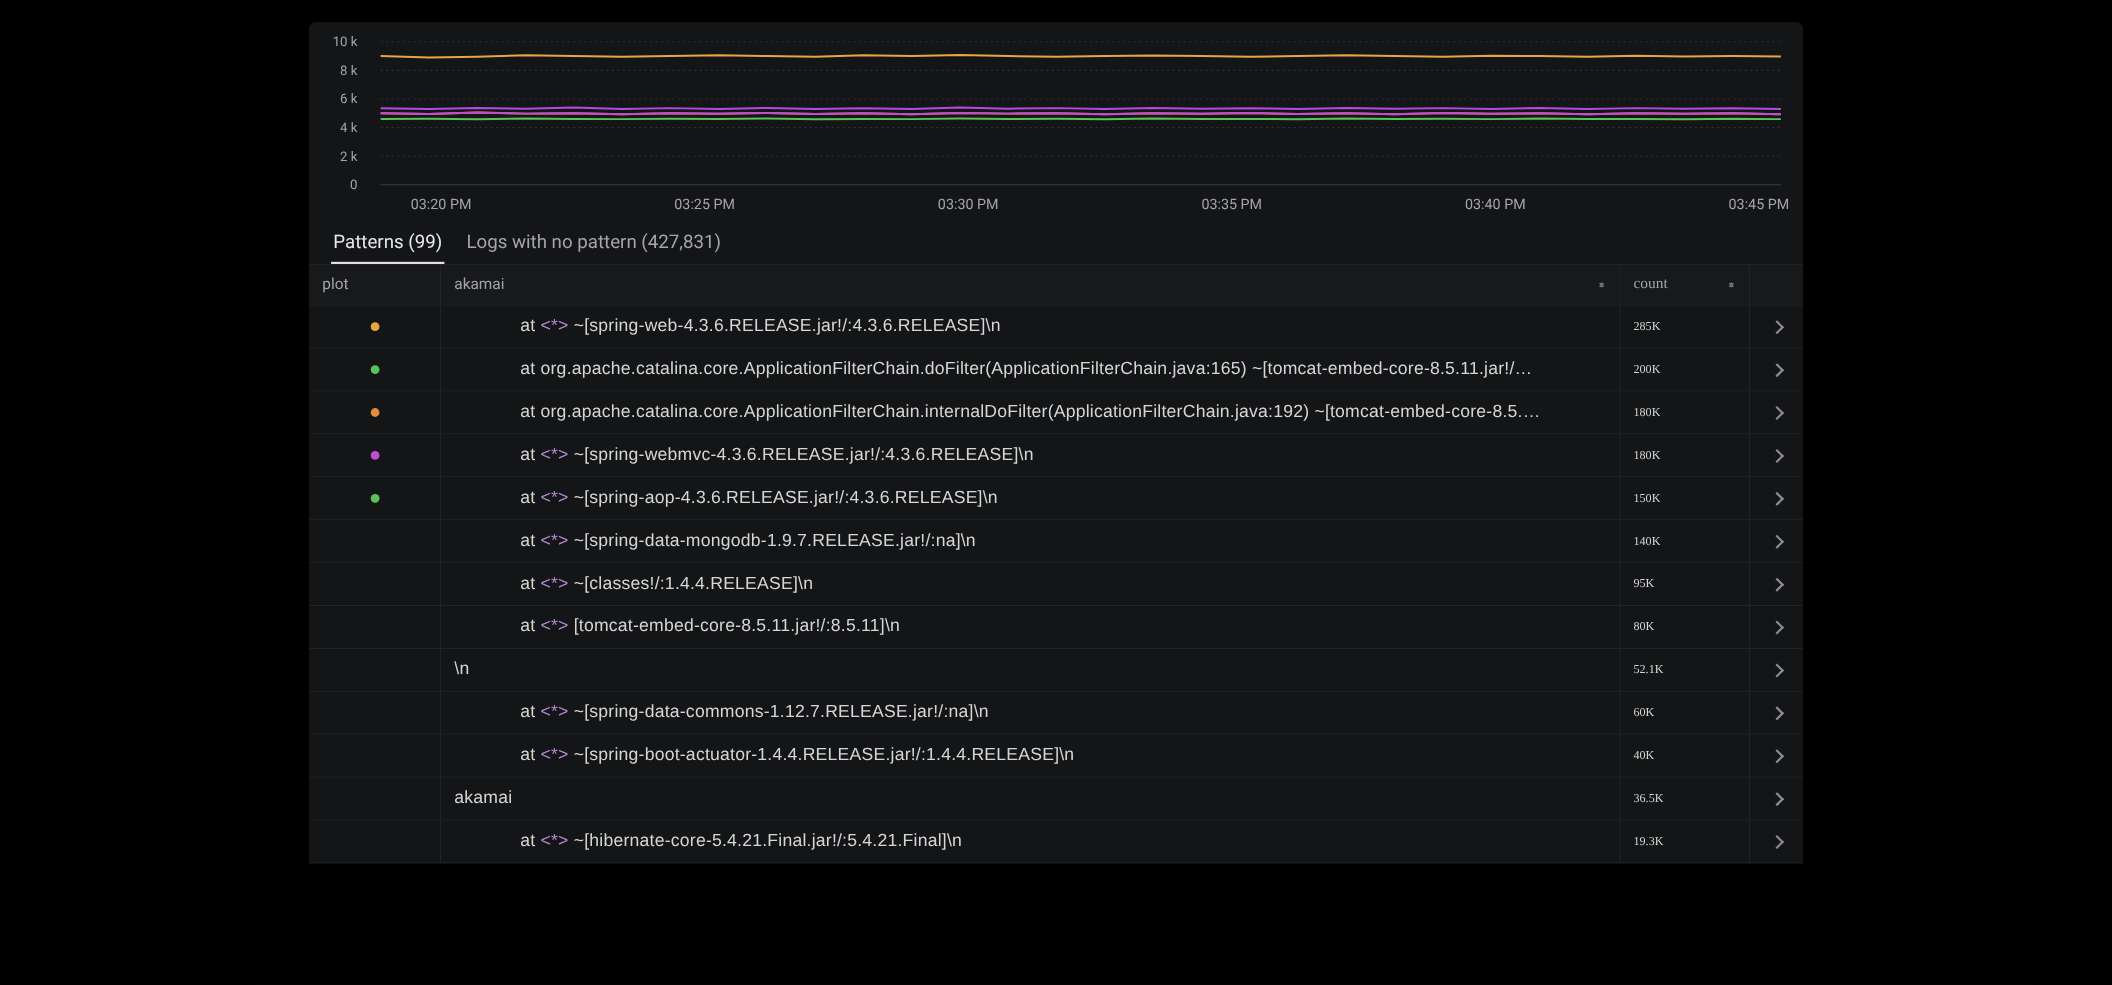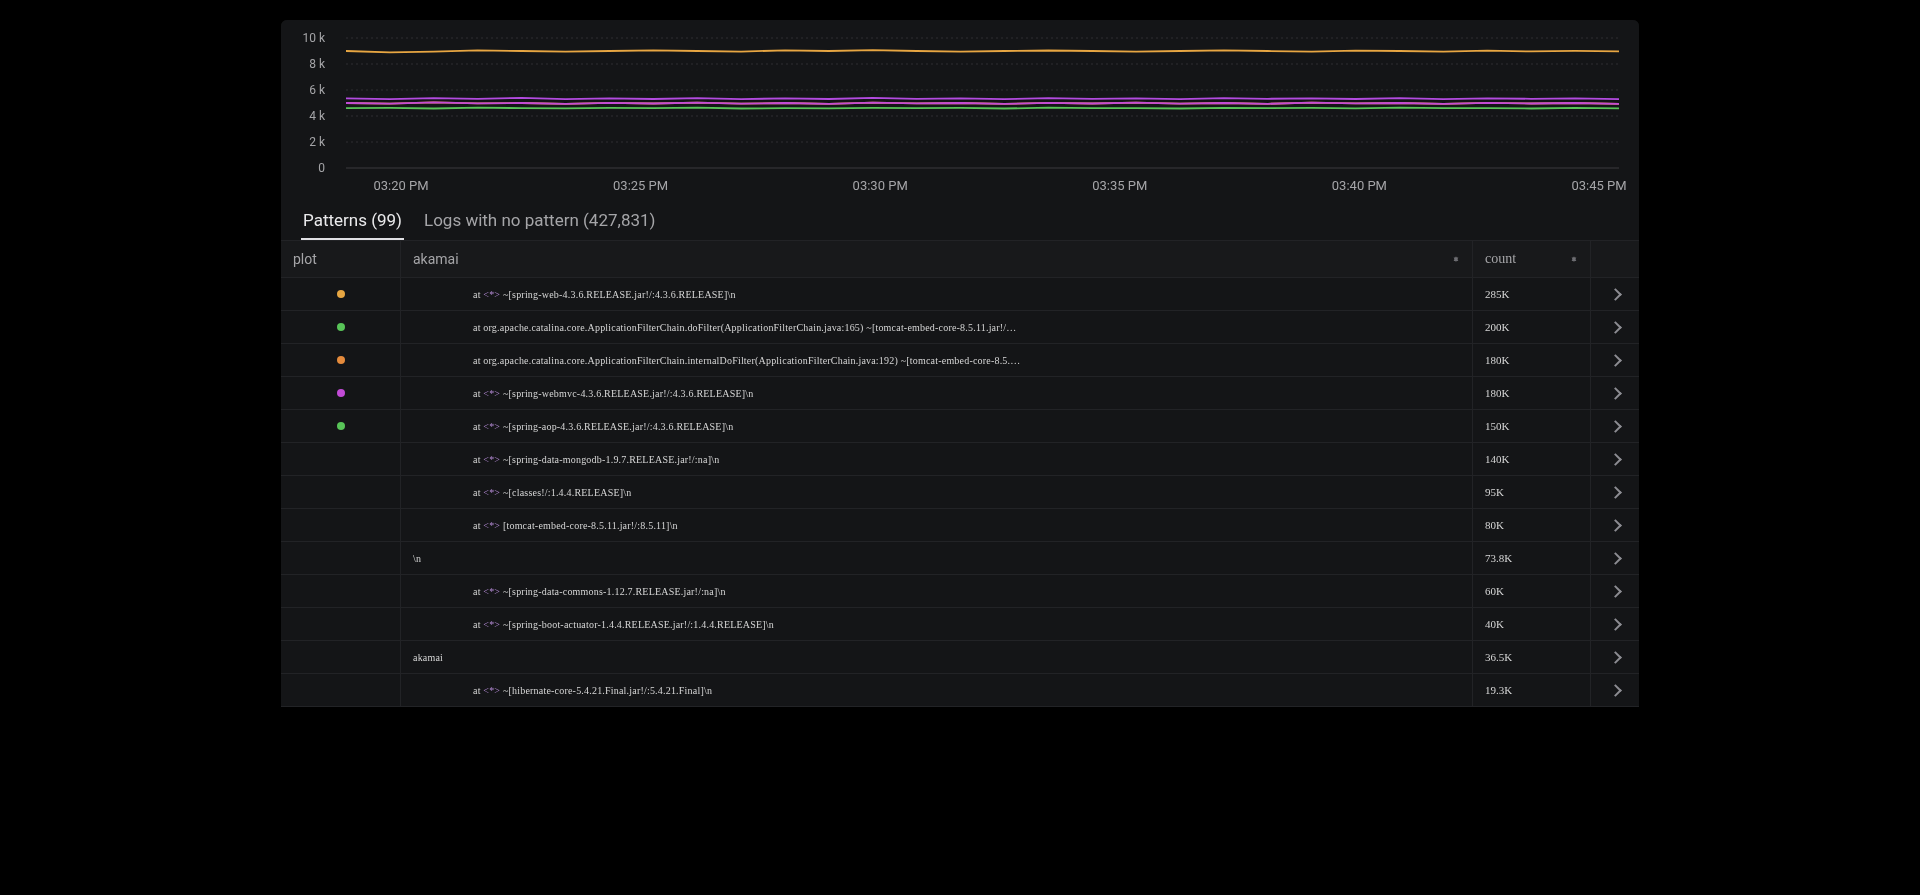--- a/index.html
+++ b/index.html
@@ -100,22 +100,22 @@
     display: flex;
     border-bottom: 1px solid var(--border-soft);
     background: var(--bg-panel);
   }
   .dot {
     width: 8px; height: 8px; border-radius: 50%;
     display:inline-block;
   }
   .td.col-plot { justify-content:center; }
   .pattern-text {
-    font-family: Liberation Serif, serif;
-    font-size: 10px;
+    font-family: Liberation Sans, sans-serif;
+    font-size: 16px;
     letter-spacing: 0.2px;
     color: var(--text);
     white-space: nowrap;
     overflow: hidden;
     text-overflow: ellipsis;
     width: 100%;
   }
   .pattern-prefix { color: var(--text); }
   .pattern-var { color: #b58bd6; }
   .count-text { font-size: 11px; color: var(--text); }
@@ -294,21 +294,21 @@
           <div class="td col-act">
             <span class="chevron"></span>
           </div>
         </div>
         <div class="tr">
           <div class="td col-plot"></div>
           <div class="td col-pattern">
             <div class="pattern-text lead-pad0"><span class="pattern-prefix">\n</span></div>
           </div>
           <div class="td col-count">
-            <span class="count-text">73.8K</span>
+            <span class="count-text">52.1K</span>
           </div>
           <div class="td col-act">
             <span class="chevron"></span>
           </div>
         </div>
         <div class="tr">
           <div class="td col-plot"></div>
           <div class="td col-pattern">
             <div class="pattern-text lead-pad60"><span class="pattern-prefix">at </span><span class="pattern-var">&lt;*&gt;</span><span class="pattern-prefix"> ~[spring-data-commons-1.12.7.RELEASE.jar!/:na]\n</span></div>
           </div>

